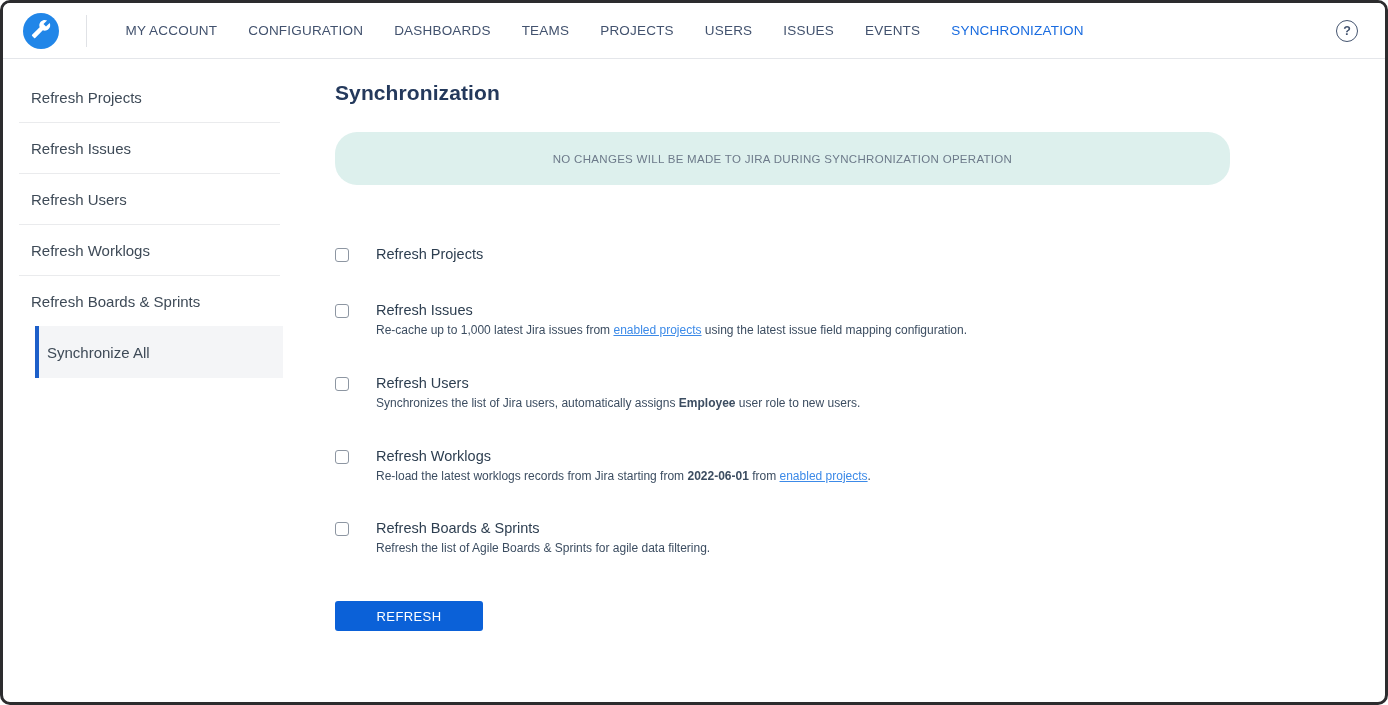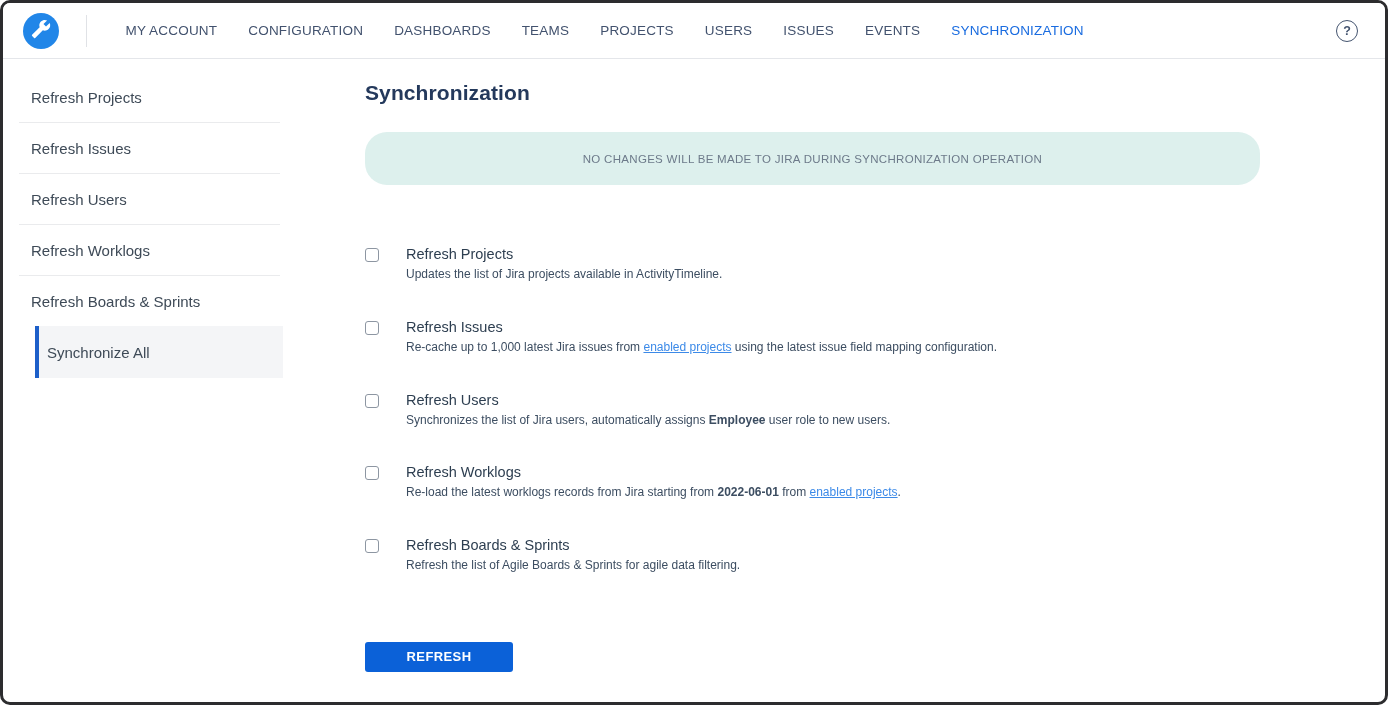--- a/index.html
+++ b/index.html
@@ -52,21 +52,21 @@
   .help-btn {
     margin-left: auto; margin-right: 27px;
     width: 22px; height: 22px; border-radius: 50%;
     border: 1.6px solid #44546f;
     display: flex; align-items: center; justify-content: center;
     font-size: 12.5px; font-weight: bold; color: #44546f;
     cursor: pointer; flex-shrink: 0;
   }
 
   
-  .page-body { display: flex; flex: 1; overflow: hidden; gap: 30px; }
+  .page-body { display: flex; flex: 1; overflow: hidden; }
 
   
   .sidebar { width: 280px; flex-shrink: 0; padding-top: 13px; }
   .side-item {
     height: 50px; display: flex; align-items: center;
     padding-left: 28px;
     font-size: 15px; color: #3e4a57; cursor: pointer;
   }
   .side-divider { border-top: 1px solid #eaebed; margin: 0 3px 0 16px; }
   .side-item.active {
@@ -91,25 +91,25 @@
   .checkbox {
     width: 14px; height: 14px;
     border: 1px solid #8d96a2; border-radius: 3px;
     background: #ffffff; cursor: pointer;
   }
   .option-label { font-size: 14.5px; color: #2d3e50; margin-bottom: 4px; }
   .option-desc { font-size: 12px; color: #3c4d61; line-height: 1.4; }
   .option-desc b { font-weight: bold; }
   .desc-link { color: #3c8ae8; text-decoration: underline; cursor: pointer; }
   .refresh-btn {
-    margin-top: 32px;
+    margin-top: 8px;
     width: 148px; height: 30px;
     background: #0b61d8; color: #ffffff;
     border: none; border-radius: 3px;
-    font-family: inherit; font-size: 13px; font-weight: bold;
+    font-family: inherit; font-size: 13px; font-weight: normal;
     letter-spacing: 0.4px; cursor: pointer;
   }
 </style>
 </head>
 <body>
 
 <div class="frame">
 
   <div class="header">
     <div class="logo-circle">
@@ -156,21 +156,20 @@
       <div class="banner">
         <span>NO CHANGES WILL BE MADE TO JIRA DURING SYNCHRONIZATION OPERATION</span>
       </div>
       <div class="options">
           <div class="option-row">
             <div class="checkbox-col">
               <div class="checkbox" role="checkbox" aria-checked="false"></div>
             </div>
             <div>
               <div class="option-label">Refresh Projects</div>
-              <div class="option-desc"><span>Updates the list of Jira projects available in ActivityTimeline.</span></div>
             </div>
           </div>
           <div class="option-row">
             <div class="checkbox-col">
               <div class="checkbox" role="checkbox" aria-checked="false"></div>
             </div>
             <div>
               <div class="option-label">Refresh Issues</div>
               <div class="option-desc"><span>Re-cache up to 1,000 latest Jira issues from </span><a href="#" class="desc-link">enabled projects</a><span> using the latest issue field mapping configuration.</span></div>
             </div>

